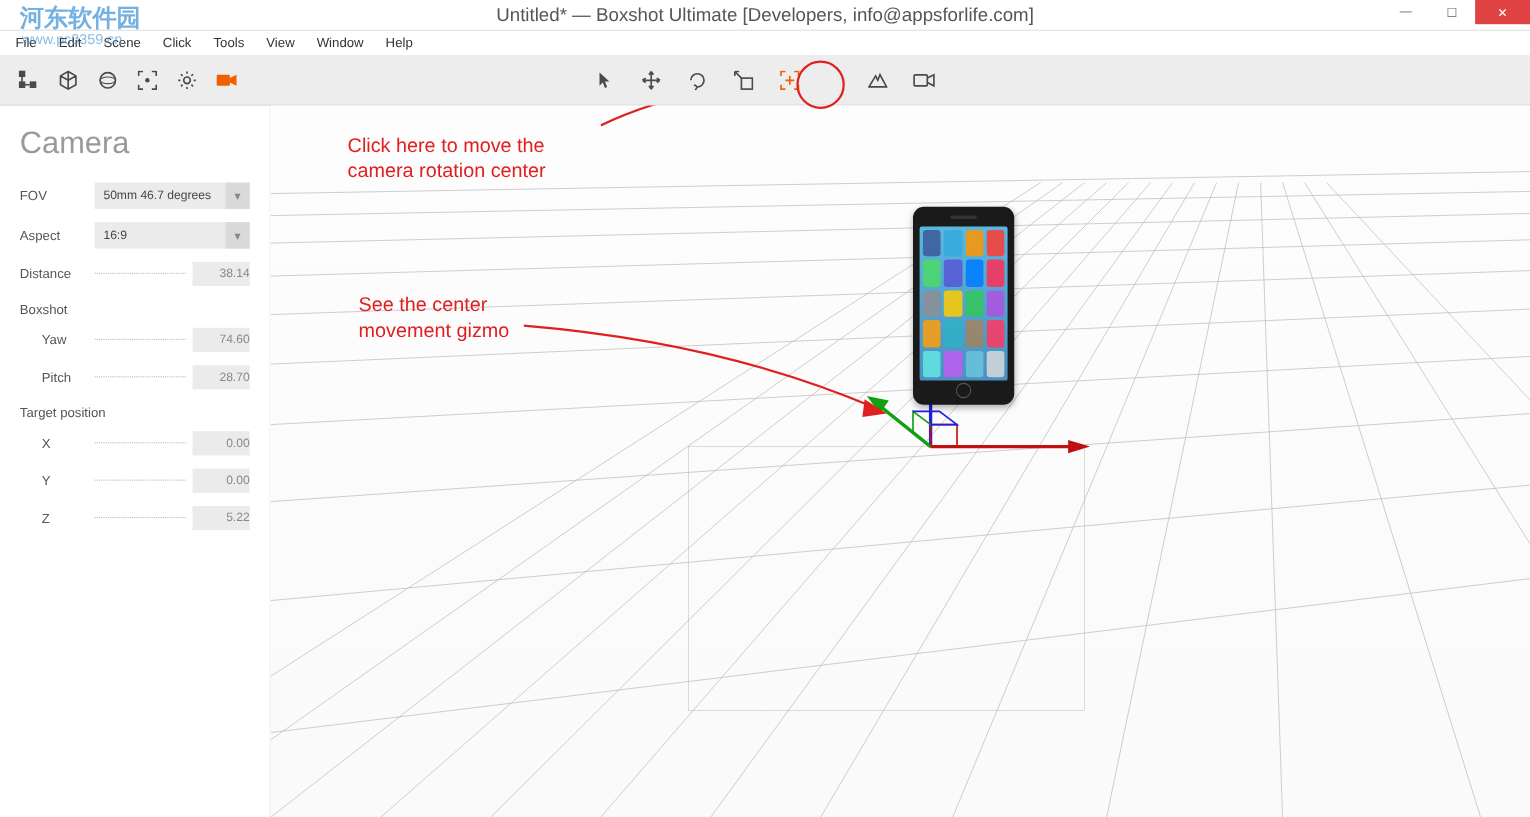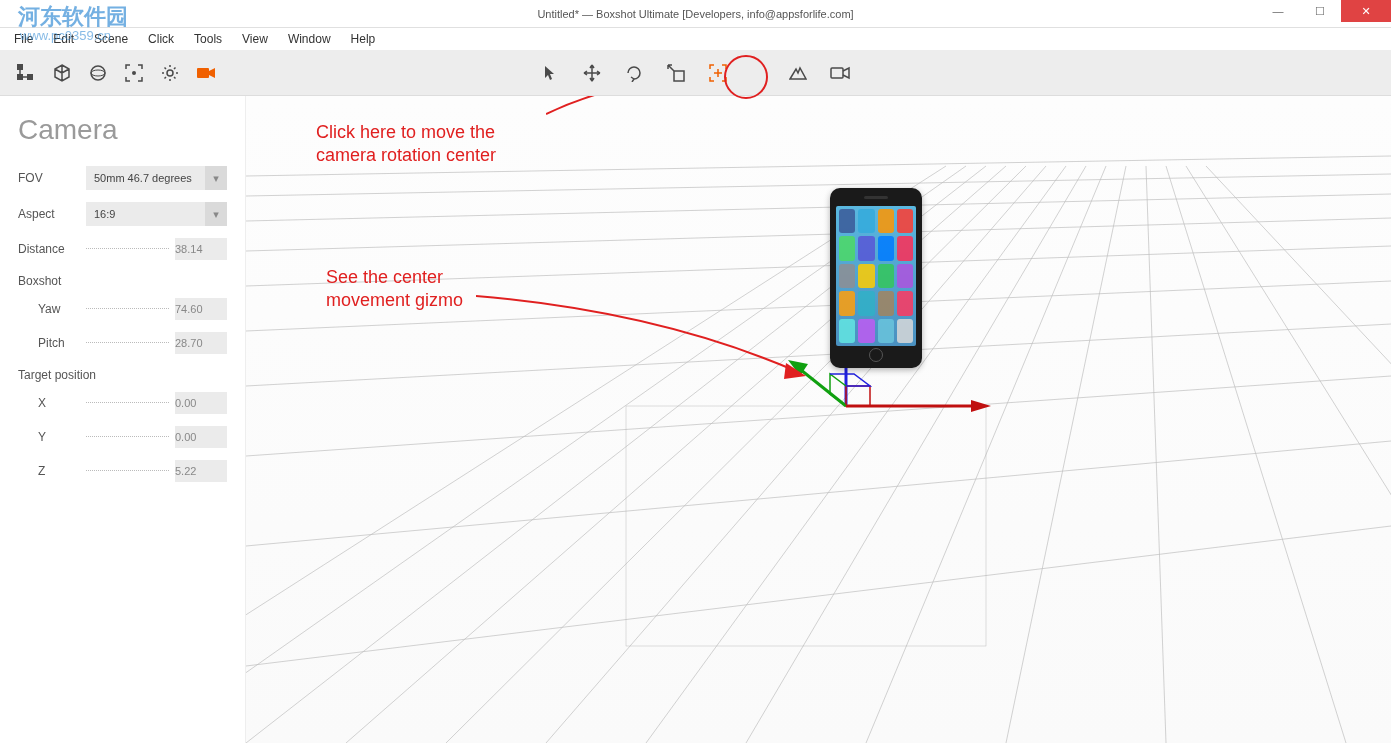--- a/index.html
+++ b/index.html
@@ -18,21 +18,21 @@
   border-bottom: 1px solid #e0e0e0;
   display: flex;
   align-items: center;
   position: relative;
 }
 .titlebar-title {
   position: absolute;
   left: 50%;
   transform: translateX(-50%);
   color: #555;
-  font-size: 11px;
+  font-size: 17px;
 }
 .titlebar-right {
   position: absolute;
   right: 0;
   top: 0;
   display: flex;
 }
 .win-btn {
   width: 42px;
   height: 22px;
@@ -156,21 +156,21 @@
   background: #dadada;
   display: flex;
   align-items: center;
   justify-content: center;
   color: #888;
 }
 .prop-value {
   width: 52px;
   height: 22px;
   background: #ebebeb;
-  text-align: left;
+  text-align: right;
   line-height: 22px;
   color: #888;
   font-size: 11px;
 }
 .section-label {
   font-size: 12px;
   color: #555;
   margin: 14px 0 10px 0;
 }
 .viewport {

